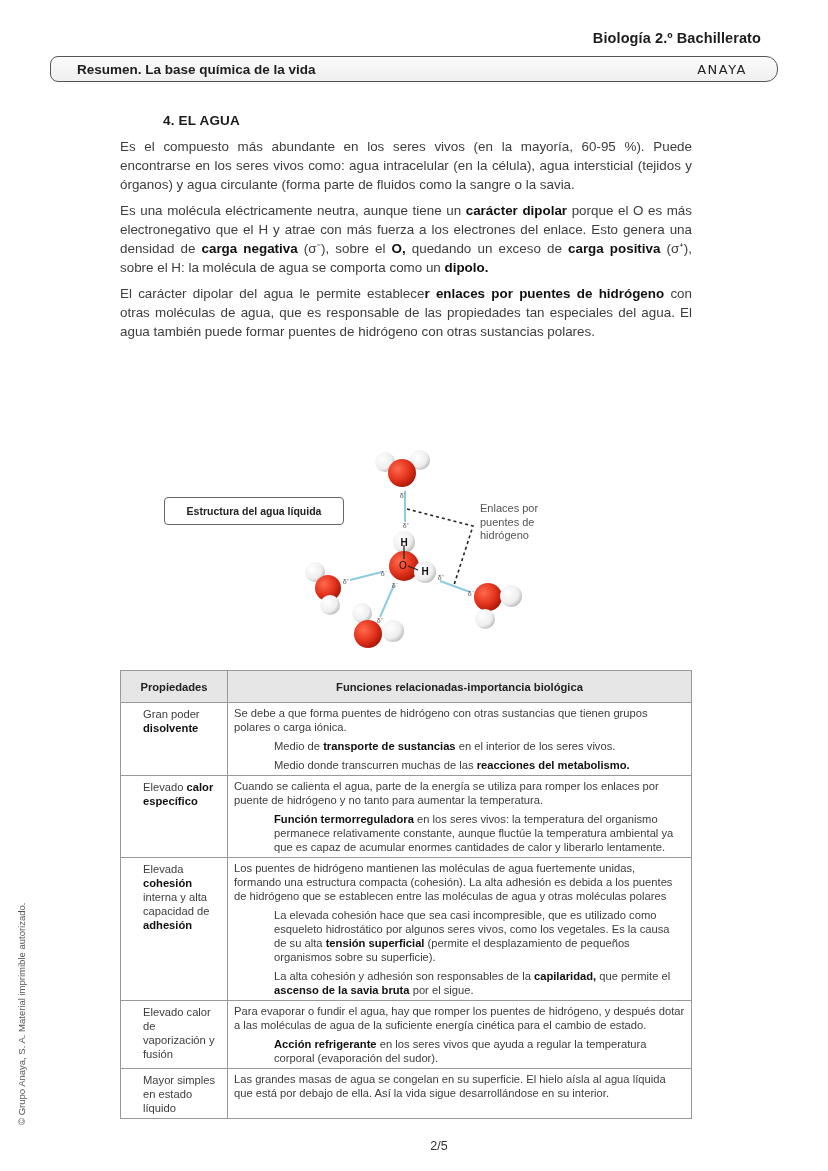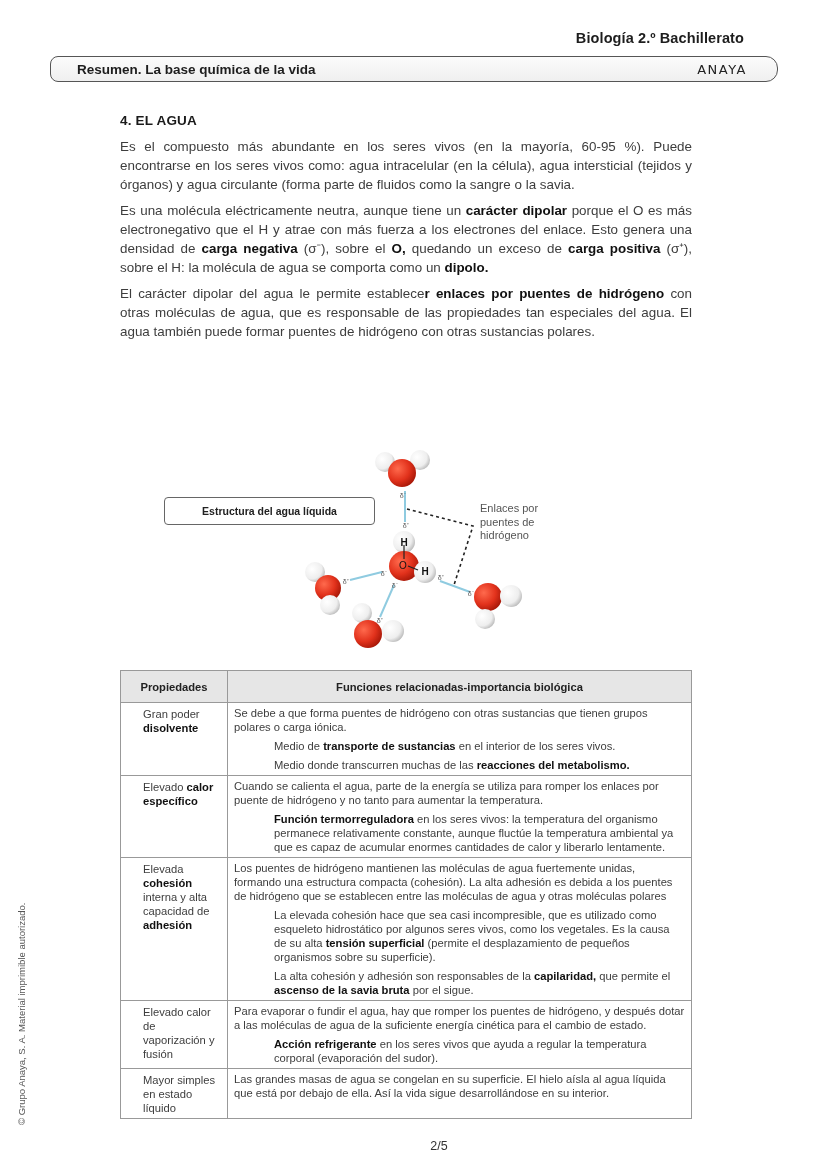--- a/index.html
+++ b/index.html
@@ -1,32 +1,32 @@
 <!DOCTYPE html>
 <html><head>
 <meta charset="utf-8">
 <style>
   * { box-sizing: border-box; margin: 0; padding: 0; }
   html, body { width: 828px; height: 1171px; background: #ffffff; overflow: hidden; }
   body { position: relative; font-family: "Liberation Sans", sans-serif; color: #3a3a3a; }
 
-  .subject { position: absolute; top: 30px; right: 84px; font-size: 14.5px; font-weight: bold; color: #1d1d1d; letter-spacing: 0.1px; text-align: right; }
+  .subject { position: absolute; top: 30px; right: 67px; font-size: 14.5px; font-weight: bold; color: #1d1d1d; letter-spacing: 0.1px; text-align: right; }
   .header-bar { position: absolute; top: 56px; left: 50px; width: 728px; height: 26px;
     border: 1.3px solid #555; border-radius: 8px 12px 12px 8px;
     background: linear-gradient(#fbfbfb, #efefef); display: flex; align-items: center; justify-content: space-between; padding: 0 30px 0 10px; }
   .header-title { font-size: 13.5px; font-weight: bold; color: #1d1d1d; margin-left: 16px; }
   .brand-logo { font-size: 13px; letter-spacing: 1.5px; color: #222; font-family: "DejaVu Sans", sans-serif; font-weight: normal; transform: scaleY(0.9); }
 
   .content { position: absolute; left: 120px; top: 113px; width: 572px; }
-  .section-title { font-size: 13.5px; font-weight: bold; color: #1a1a1a; margin-bottom: 9px; letter-spacing: 0.2px; }
+  .section-title { font-size: 13.5px; font-weight: bold; color: #1a1a1a; margin-bottom: 9px; letter-spacing: 0.2px; margin-left: 43px; }
   .para { font-size: 13.4px; line-height: 19px; color: #3d3d3d; text-align: justify; margin-bottom: 7px; }
   .para b { color: #111; }
 
   .figure { position: absolute; left: 150px; top: 445px; width: 420px; height: 215px; }
-  .fig-label { position: absolute; left: 14px; top: 52px; width: 211px; height: 28px; border: 1px solid #666; border-radius: 4px;
+  .fig-label { position: absolute; left: 14px; top: 52px; width: 180px; height: 28px; border: 1px solid #666; border-radius: 4px;
     display: flex; align-items: center; justify-content: center; font-size: 10.5px; font-weight: bold; color: #222; }
   .fig-annot { position: absolute; left: 330px; top: 57px; font-size: 11px; line-height: 13.5px; color: #555; width: 80px; }
   .fig-svg { position: absolute; left: 0; top: 0; }
 
   table.props { position: absolute; left: 120px; top: 670px; width: 572px; border-collapse: collapse; font-size: 11.2px; line-height: 14px; color: #3d3d3d; }
   table.props th { background: #e6e6e6; font-weight: bold; color: #222; height: 32px; border: 1px solid #999; font-size: 11.2px; }
   table.props td { border: 1px solid #999; vertical-align: top; padding: 4px 6px 3px 22px; }
   table.props td.prop { width: 107px; }
   table.props td.func { padding: 0; }
   .fn { padding: 3px 6px 3px 6px; }

